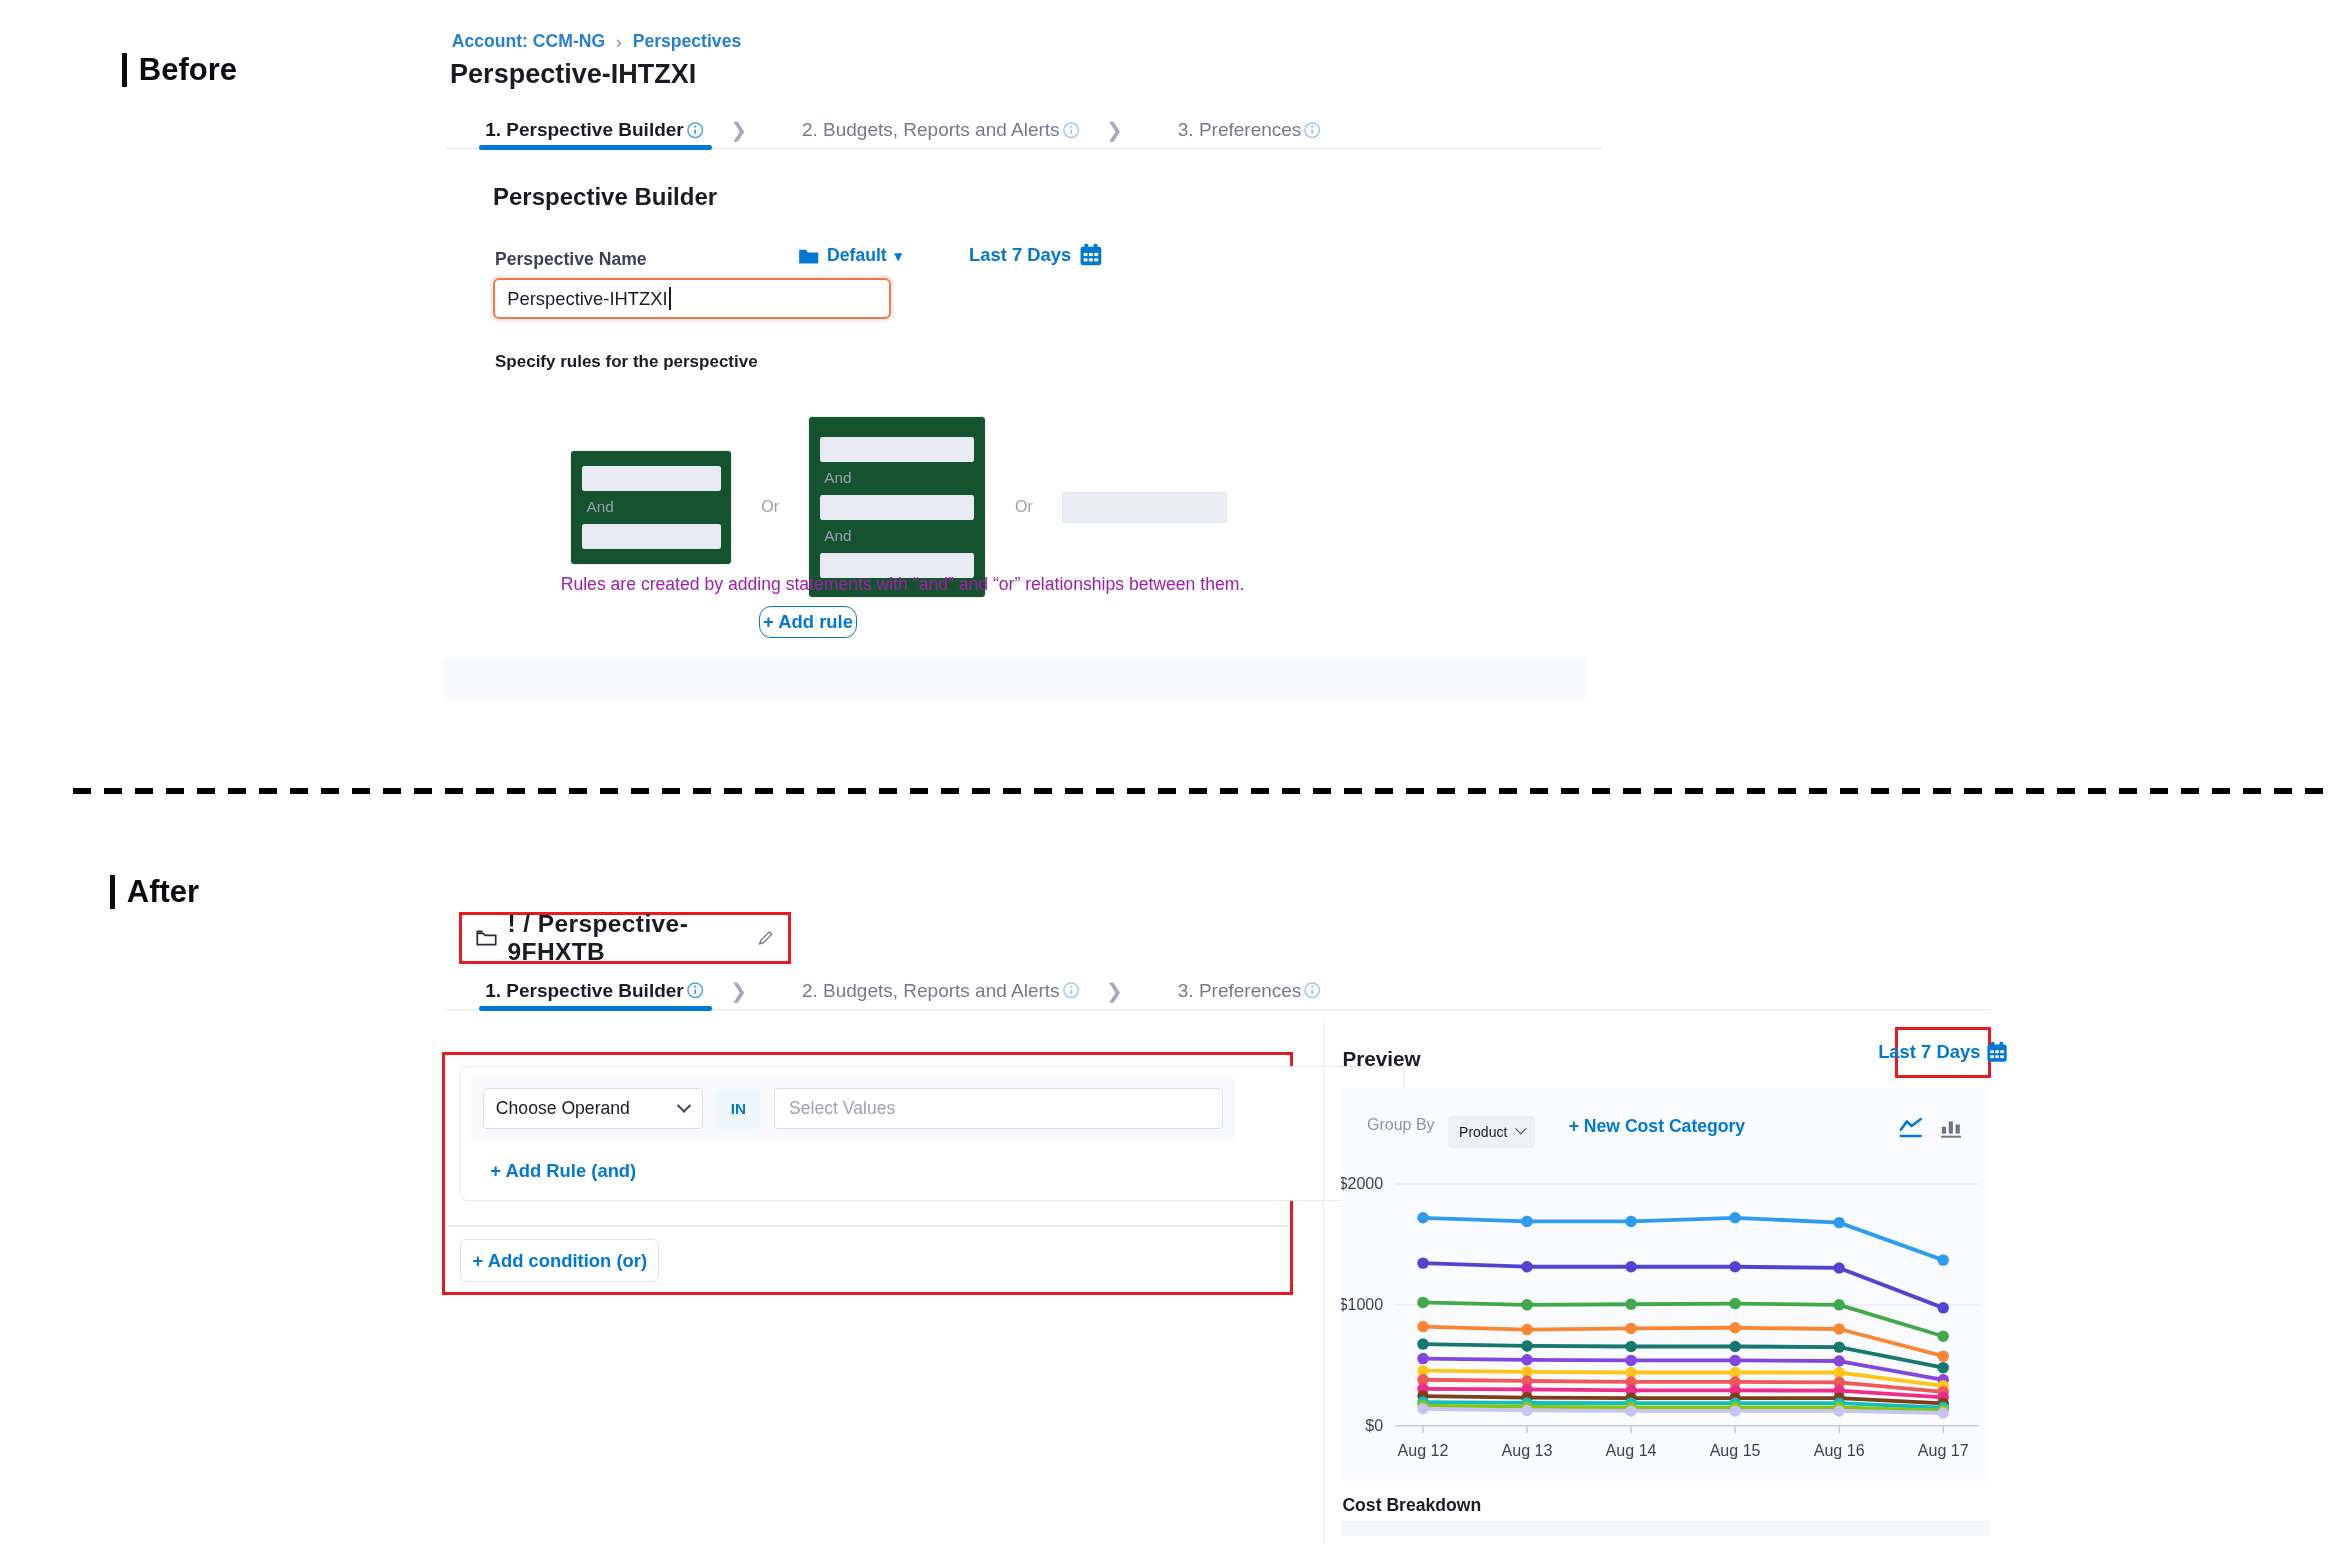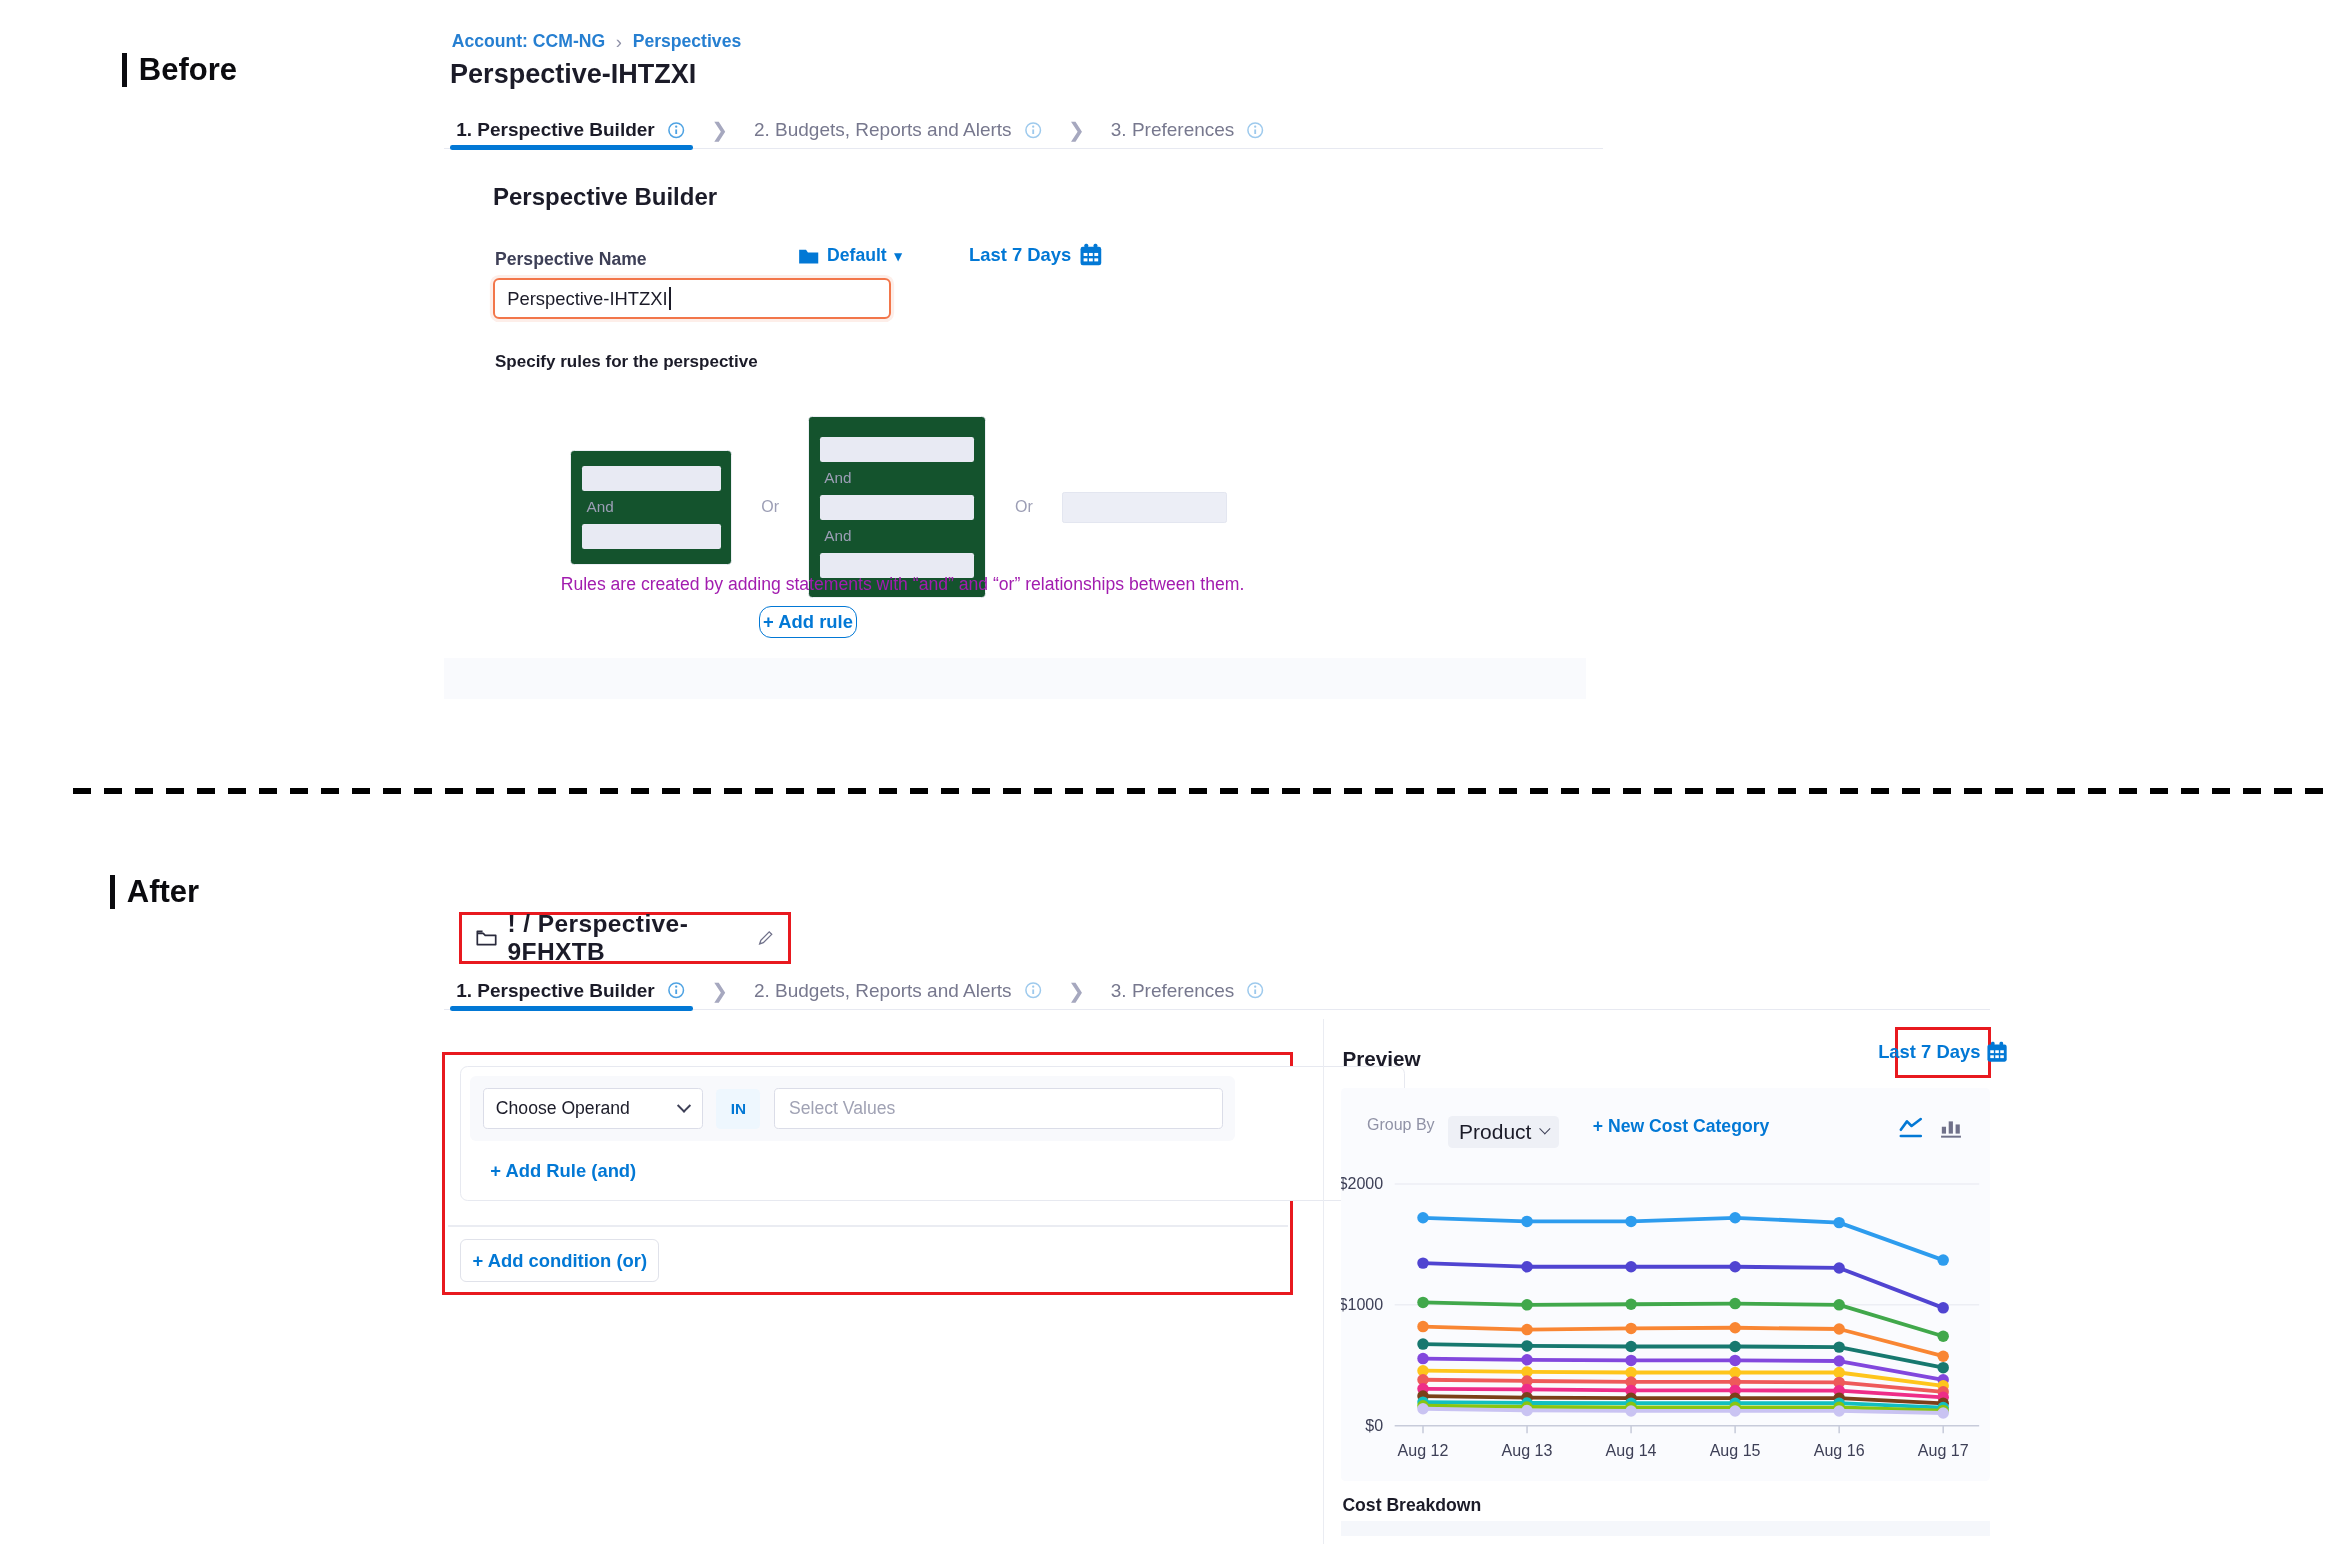--- a/index.html
+++ b/index.html
@@ -15,21 +15,21 @@
   .section-label .bar { width:4.6px; height:34px; background:#0b0b0f; }
 
   
   .breadcrumb { display:flex; align-items:center; gap:10.7px; font-size:17.6px; font-weight:600; color:#267fd1; }
   .breadcrumb .sep { color:#8f91a8; font-size:18.4px; font-weight:400; }
   .page-title { font-size:27px; font-weight:800; color:#1b1b28; }
 
   
   .tabbar { display:flex; align-items:center; gap:26px; height:37px; }
   .tabbar-wrap { border-bottom:1.5px solid #e7e9f1; }
-  .tab { display:flex; align-items:center; gap:12px; font-size:19px; color:#77788e; position:relative; height:37px; cursor:pointer; }
+  .tab { display:flex; align-items:center; gap:2px; font-size:19px; color:#77788e; position:relative; height:37px; cursor:pointer;margin-left:29px; }
   .tab.active { font-weight:800; color:#1b1b28; }
   .tab-sep { color:#a6a8bf; font-size:20px; }
   .tab-underline { position:absolute; left:-6.1px; right:-7.7px; bottom:-1.5px; height:4.6px; background:#0278d5; border-radius:2.3px; }
   .info-ic { width:18.4px; height:18.4px; flex:0 0 auto; }
 
   
   .h2 { font-size:24px; font-weight:800; color:#1b1b28; }
   .field-label { font-size:17.6px; font-weight:600; color:#3e4057; }
   .blue-link { display:inline-flex; align-items:center; gap:7.7px; color:#0278d5; font-weight:700; font-size:18.4px; cursor:pointer; }
   .text-input {
@@ -65,21 +65,21 @@
   .link-btn { color:#0278d5; font-size:18.4px; font-weight:700; cursor:pointer; }
   .ghost-btn { display:inline-flex; align-items:center; justify-content:center; background:#fff; border:1.5px solid #e0e2ea; border-radius:6.1px;
     color:#0278d5; font-size:18.4px; font-weight:700; cursor:pointer; }
 
   
   .preview-pane-border { border-left:1.5px solid #eaecf2; }
   .h3 { font-size:20.7px; font-weight:800; color:#1b1b28; }
   .grey-card { background:#fafbfe; border-radius:4.6px; }
   .muted { color:#9092a6; font-size:16px; }
   .chip-grey { display:inline-flex; align-items:center; gap:9.2px; background:#eef0f6; border-radius:4.6px; height:32px; padding:0 10.7px;
-    font-size:21px; color:#1b1b28; cursor:pointer; }
+    font-size:14px; color:#1b1b28; cursor:pointer; }
   .chip-grey .chev { width:7.7px; height:7.7px; border-width:1.9px; }
   .small-link { color:#0278d5; font-size:17.6px; font-weight:700; cursor:pointer; }
   .h4 { font-size:17.6px; font-weight:800; color:#1b1b28; }
 
   .divider-dashed { height:6.1px; background:repeating-linear-gradient(90deg,#000 0 18.4px,transparent 18.4px 31px); }
 
   svg text { font-family:"Liberation Sans",sans-serif; }
 </style>
 </head>
 <body>

